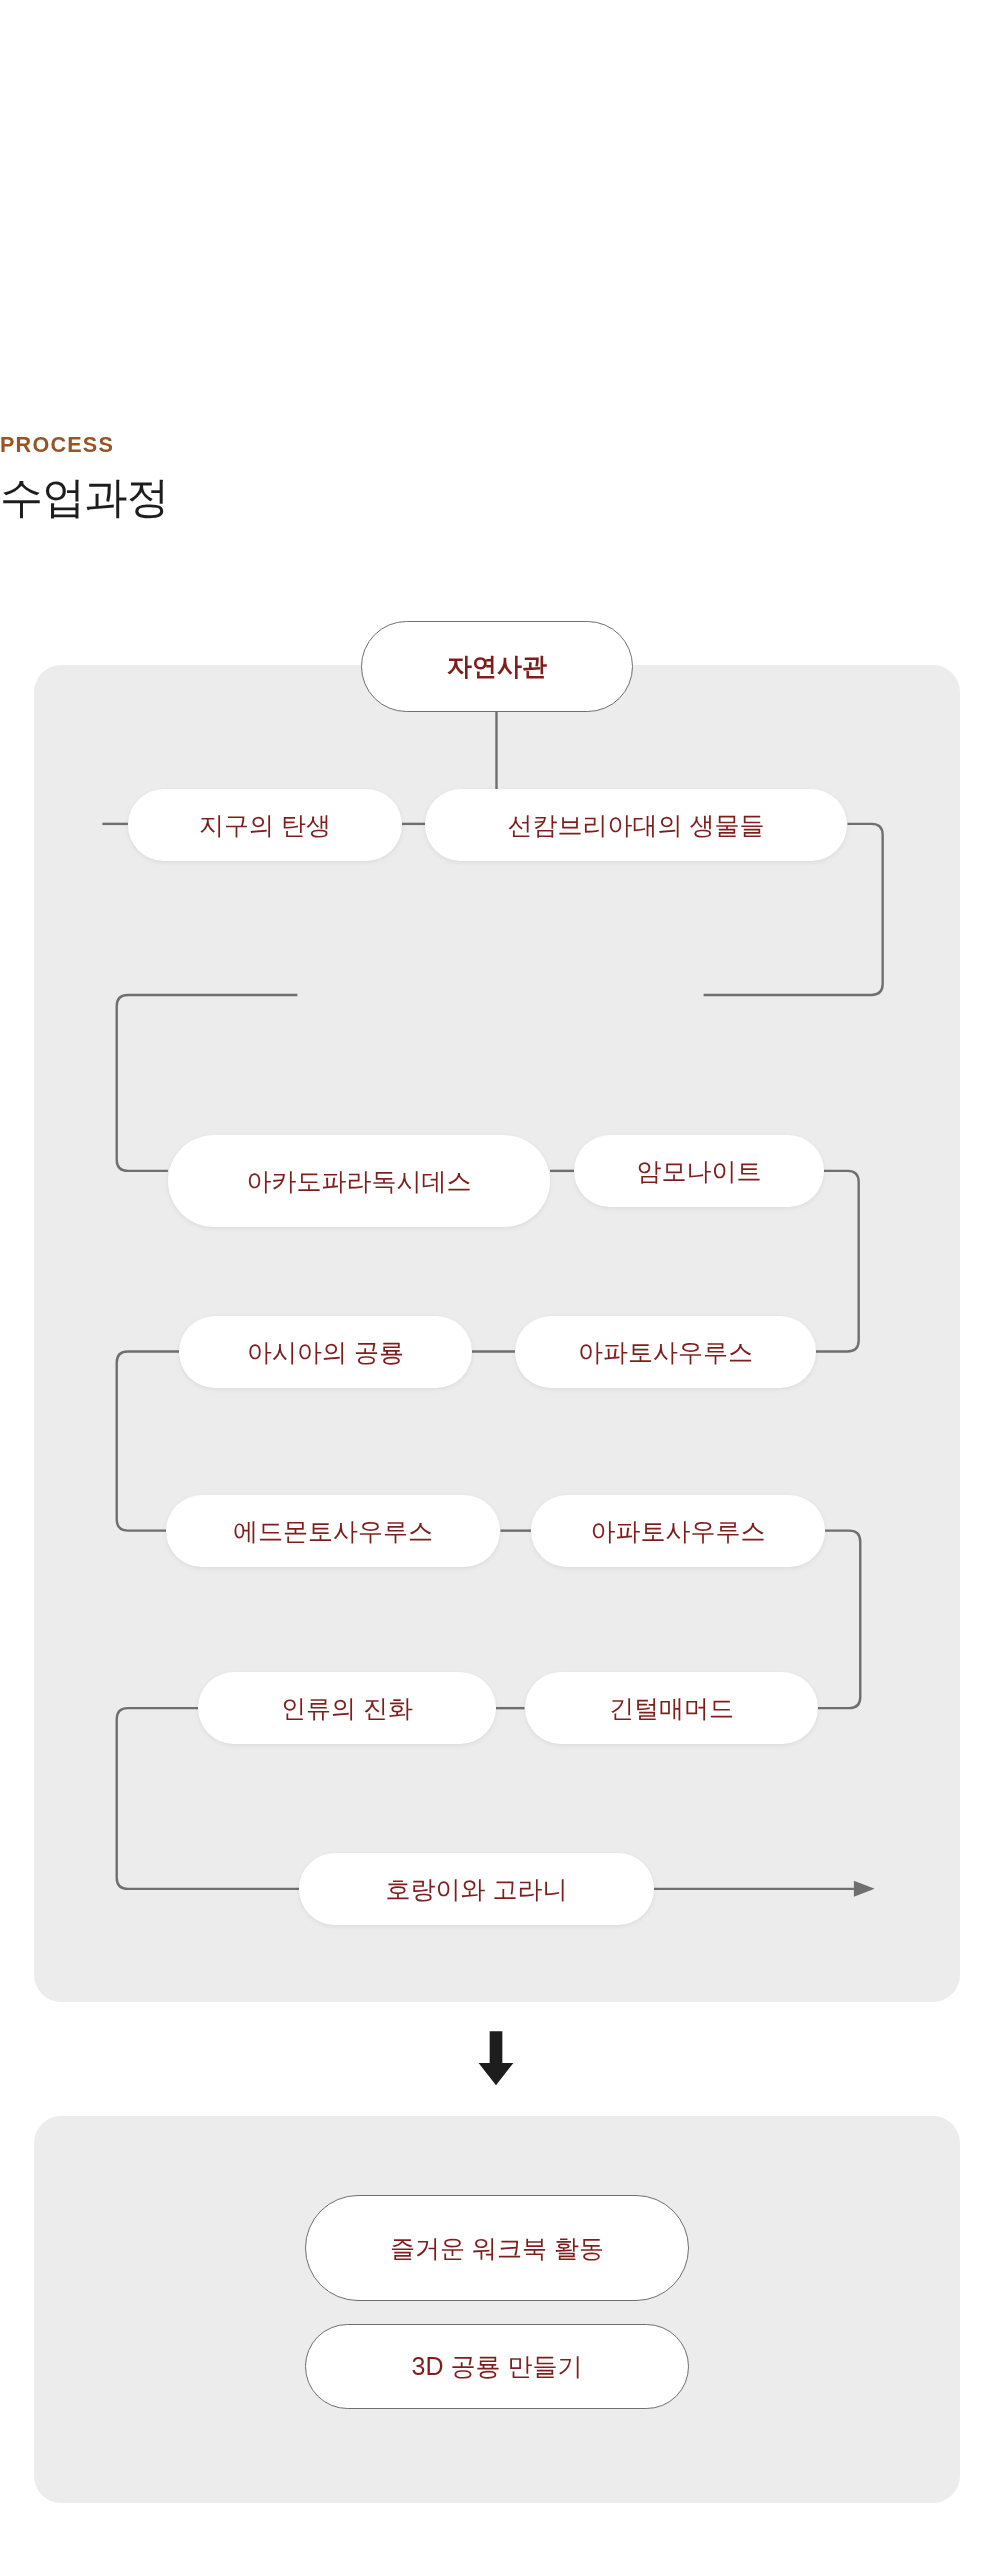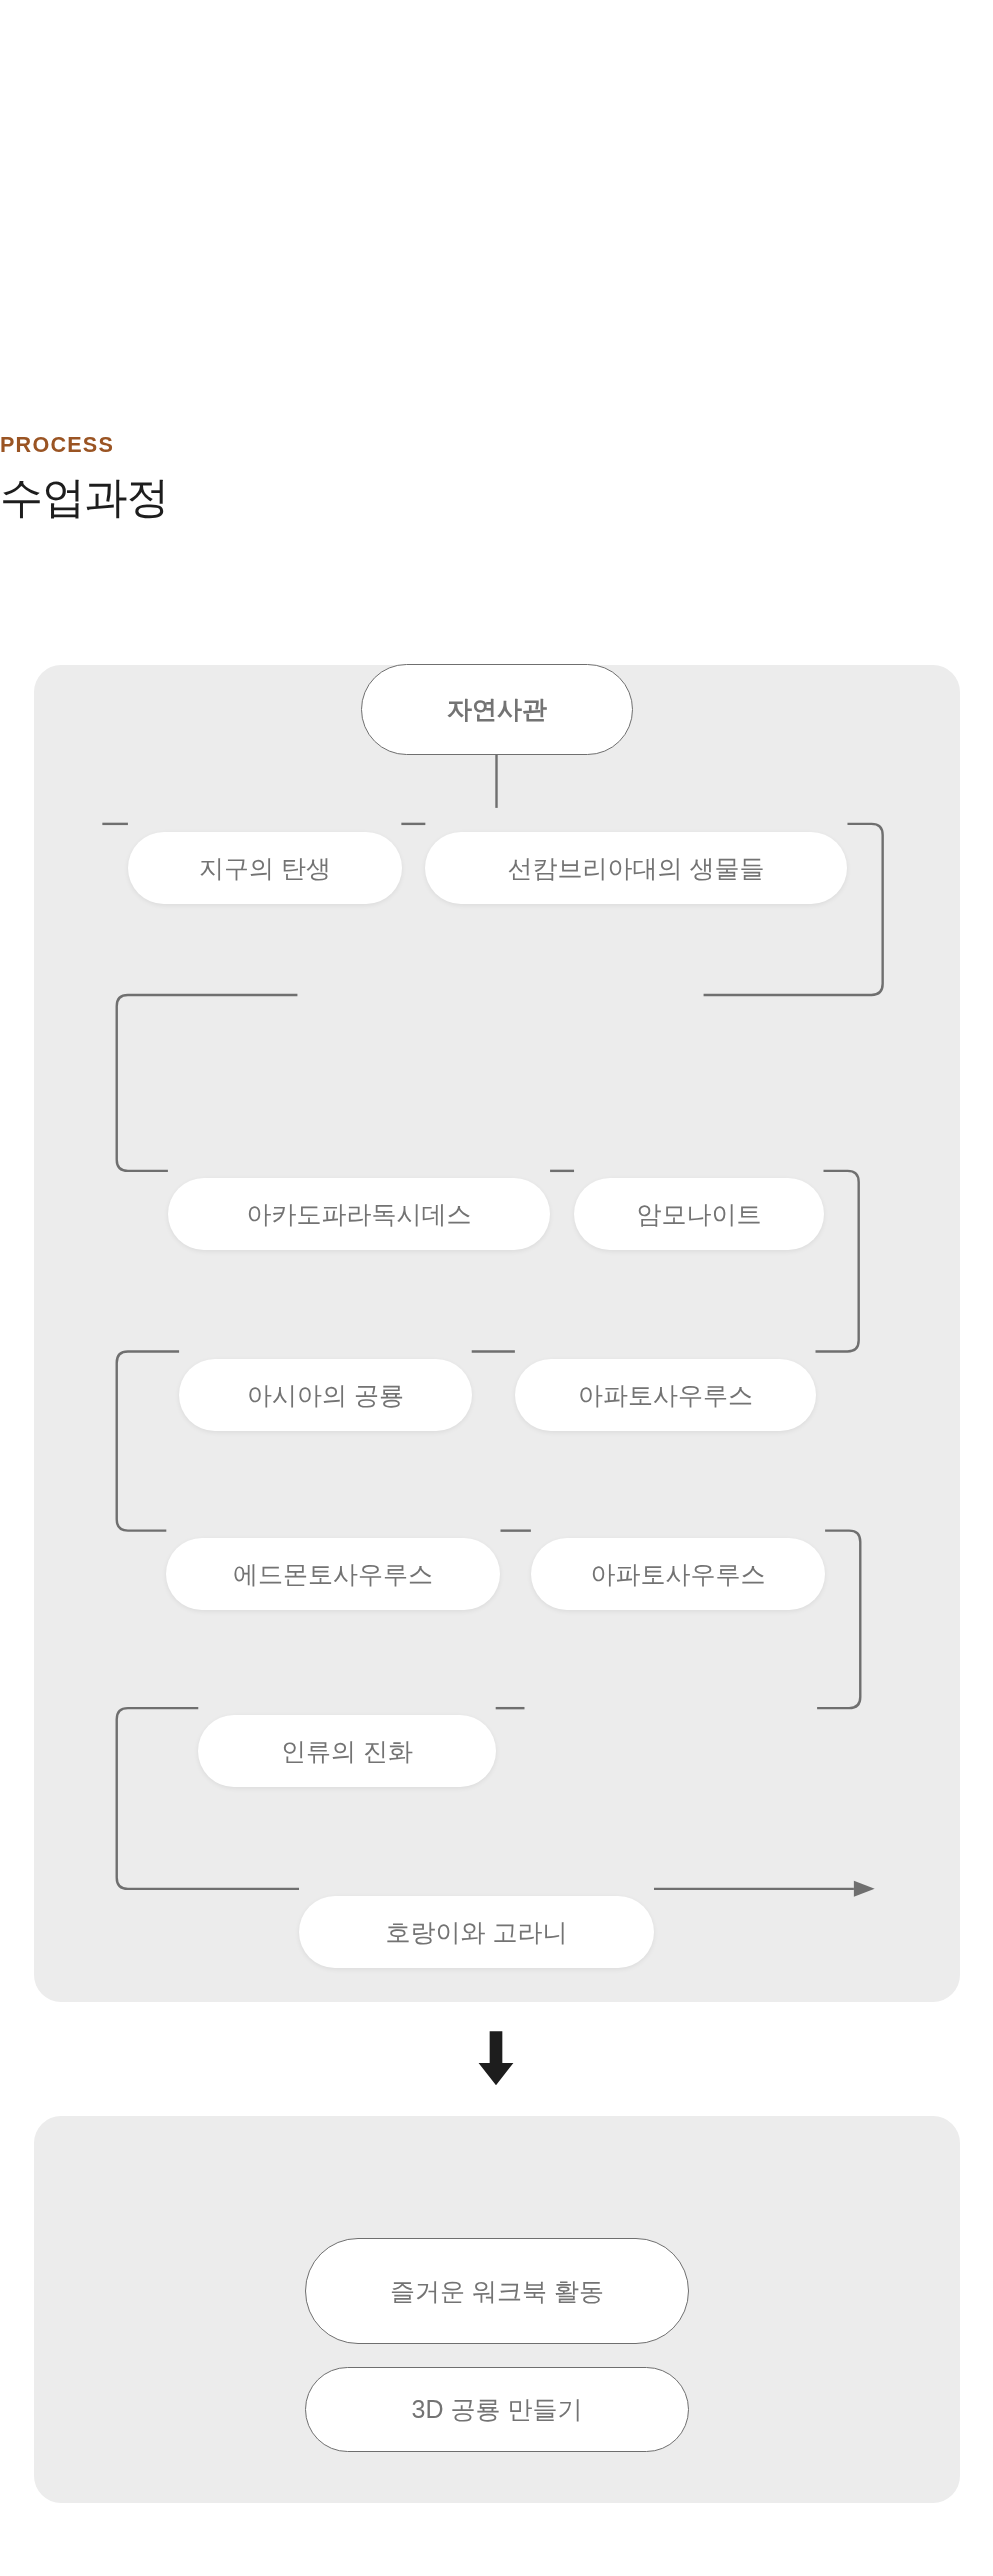--- a/index.html
+++ b/index.html
@@ -64,25 +64,24 @@
 
   
   .pill {
     position: absolute;
     background: #ffffff;
     border-radius: 799px;
     display: flex;
     align-items: center;
     justify-content: center;
     font-size: 25px;
-    color: #737373;
+    color: #7f1d1d;
     box-shadow: 0 1.6px 5.6px rgba(0,0,0,0.07);
     white-space: nowrap;
     box-sizing: border-box;
-    margin-top: 43px;
   }
   .pill.outlined {
     border: 1.6px solid #6f6f6f;
     background: #ffffff;
     font-weight: bold;
     box-shadow: none;
   }
   .pill.sub {
     border: 1.6px solid #6f6f6f;
     background: #ffffff;
@@ -170,21 +169,21 @@
 
   <div class="pill" style="left:128px; top:789px; width:274px; height:72px;">
     <span>지구의 탄생</span>
   </div>
 
   <div class="pill" style="left:425px; top:789px; width:422px; height:72px;">
     <span>선캄브리아대의 생물들</span>
   </div>
 
 
-  <div class="pill" style="left:168px; top:1135px; width:382px; height:72px;text-align:right;">
+  <div class="pill" style="left:168px; top:1135px; width:382px; height:92px;text-align:right;">
     <span>아카도파라독시데스</span>
   </div>
 
   <div class="pill" style="left:179px; top:1316px; width:293px; height:72px;">
     <span>아시아의 공룡</span>
   </div>
 
   <div class="pill" style="left:574px; top:1135px; width:250px; height:72px;">
     <span>암모나이트</span>
   </div>
@@ -198,20 +197,23 @@
   </div>
 
   <div class="pill" style="left:531px; top:1495px; width:294px; height:72px;">
     <span>아파토사우루스</span>
   </div>
 
   <div class="pill" style="left:198px; top:1672px; width:298px; height:72px;">
     <span>인류의 진화</span>
   </div>
 
+  <div class="pill" style="left:525px; top:1672px; width:293px; height:72px;">
+    <span>긴털매머드</span>
+  </div>
 
   <div class="pill" style="left:299px; top:1853px; width:355px; height:72px;">
     <span>호랑이와 고라니</span>
   </div>
 
   <div class="panel" id="panel-sub"></div>
 
   <div class="pill sub" style="left:305px; top:2195px; width:384px; height:106px;">
     <span>즐거운 워크북 활동</span>
   </div>

